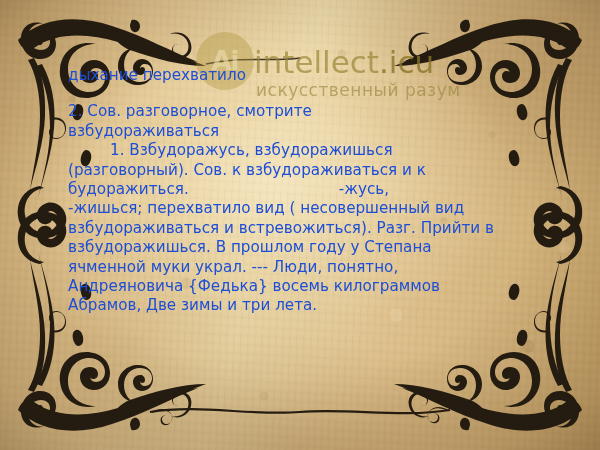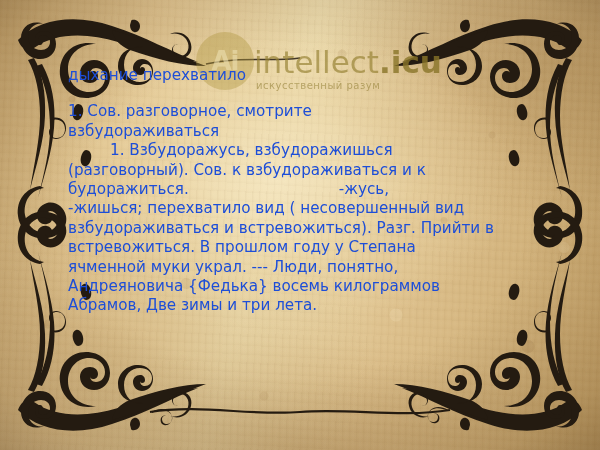--- a/index.html
+++ b/index.html
@@ -96,26 +96,26 @@
   .wm-title {
     position: absolute;
     left: 58px;
     top: 14px;
     font-size: 31px;
     color: rgba(150,130,52,0.68);
     font-family: "DejaVu Sans", sans-serif;
     white-space: nowrap;
     letter-spacing: 0px;
   }
-  .wm-title b { color: rgba(136,116,40,0.80); font-weight: bold; }
+  .wm-title b { color: rgba(136,116,40,0.80); font-weight: normal; }
   .wm-sub {
     position: absolute;
     left: 60px;
     top: 50px;
-    font-size: 10px;
+    font-size: 17px;
     color: rgba(150,130,58,0.62);
     font-family: "DejaVu Sans", sans-serif;
     white-space: nowrap;
     letter-spacing: 0.5px;
     text-align: center;
   }
 
   
   .article {
     position: absolute;
@@ -239,38 +239,38 @@
     <div class="wm-sub">искусственный  разум</div>
   </div>
 
   <div class="article">
 
     <div class="headword">дыхание перехватило</div>
 
     <div class="gap-sm"></div>
 
     <div class="sense-block">
-      <div class="para">1. Сов. разговорное, смотрите</div>
+      <div class="para">2. Сов. разговорное, смотрите</div>
       <div class="para">взбудораживаться</div>
     </div>
 
     <div class="sense-block">
       <div class="para">
         <span class="indent"></span><span>1.</span>
         <span>Взбудоражусь, взбудоражишься</span>
       </div>
       <div class="para">(разговорный). Сов. к взбудораживаться и к</div>
       <div class="para">
         <span>будоражиться.</span><span class="pad-right"></span><span>-жусь,</span>
       </div>
     </div>
 
     <div class="sense-block">
       <div class="para">-жишься;  перехватило вид  ( несовершенный вид</div>
       <div class="para">взбудораживаться и встревожиться). Разг. Прийти в</div>
-      <div class="para">встревожиться. В прошлом году у Степана</div>
+      <div class="para">взбудоражишься. В прошлом году у Степана</div>
       <div class="para">ячменной муки украл. --- Люди, понятно,</div>
       <div class="para">Андреяновича {Федька} восемь килограммов</div>
       <div class="para">Абрамов, Две зимы и три лета.</div>
     </div>
 
   </div>
 </div>
 
 </body></html>

